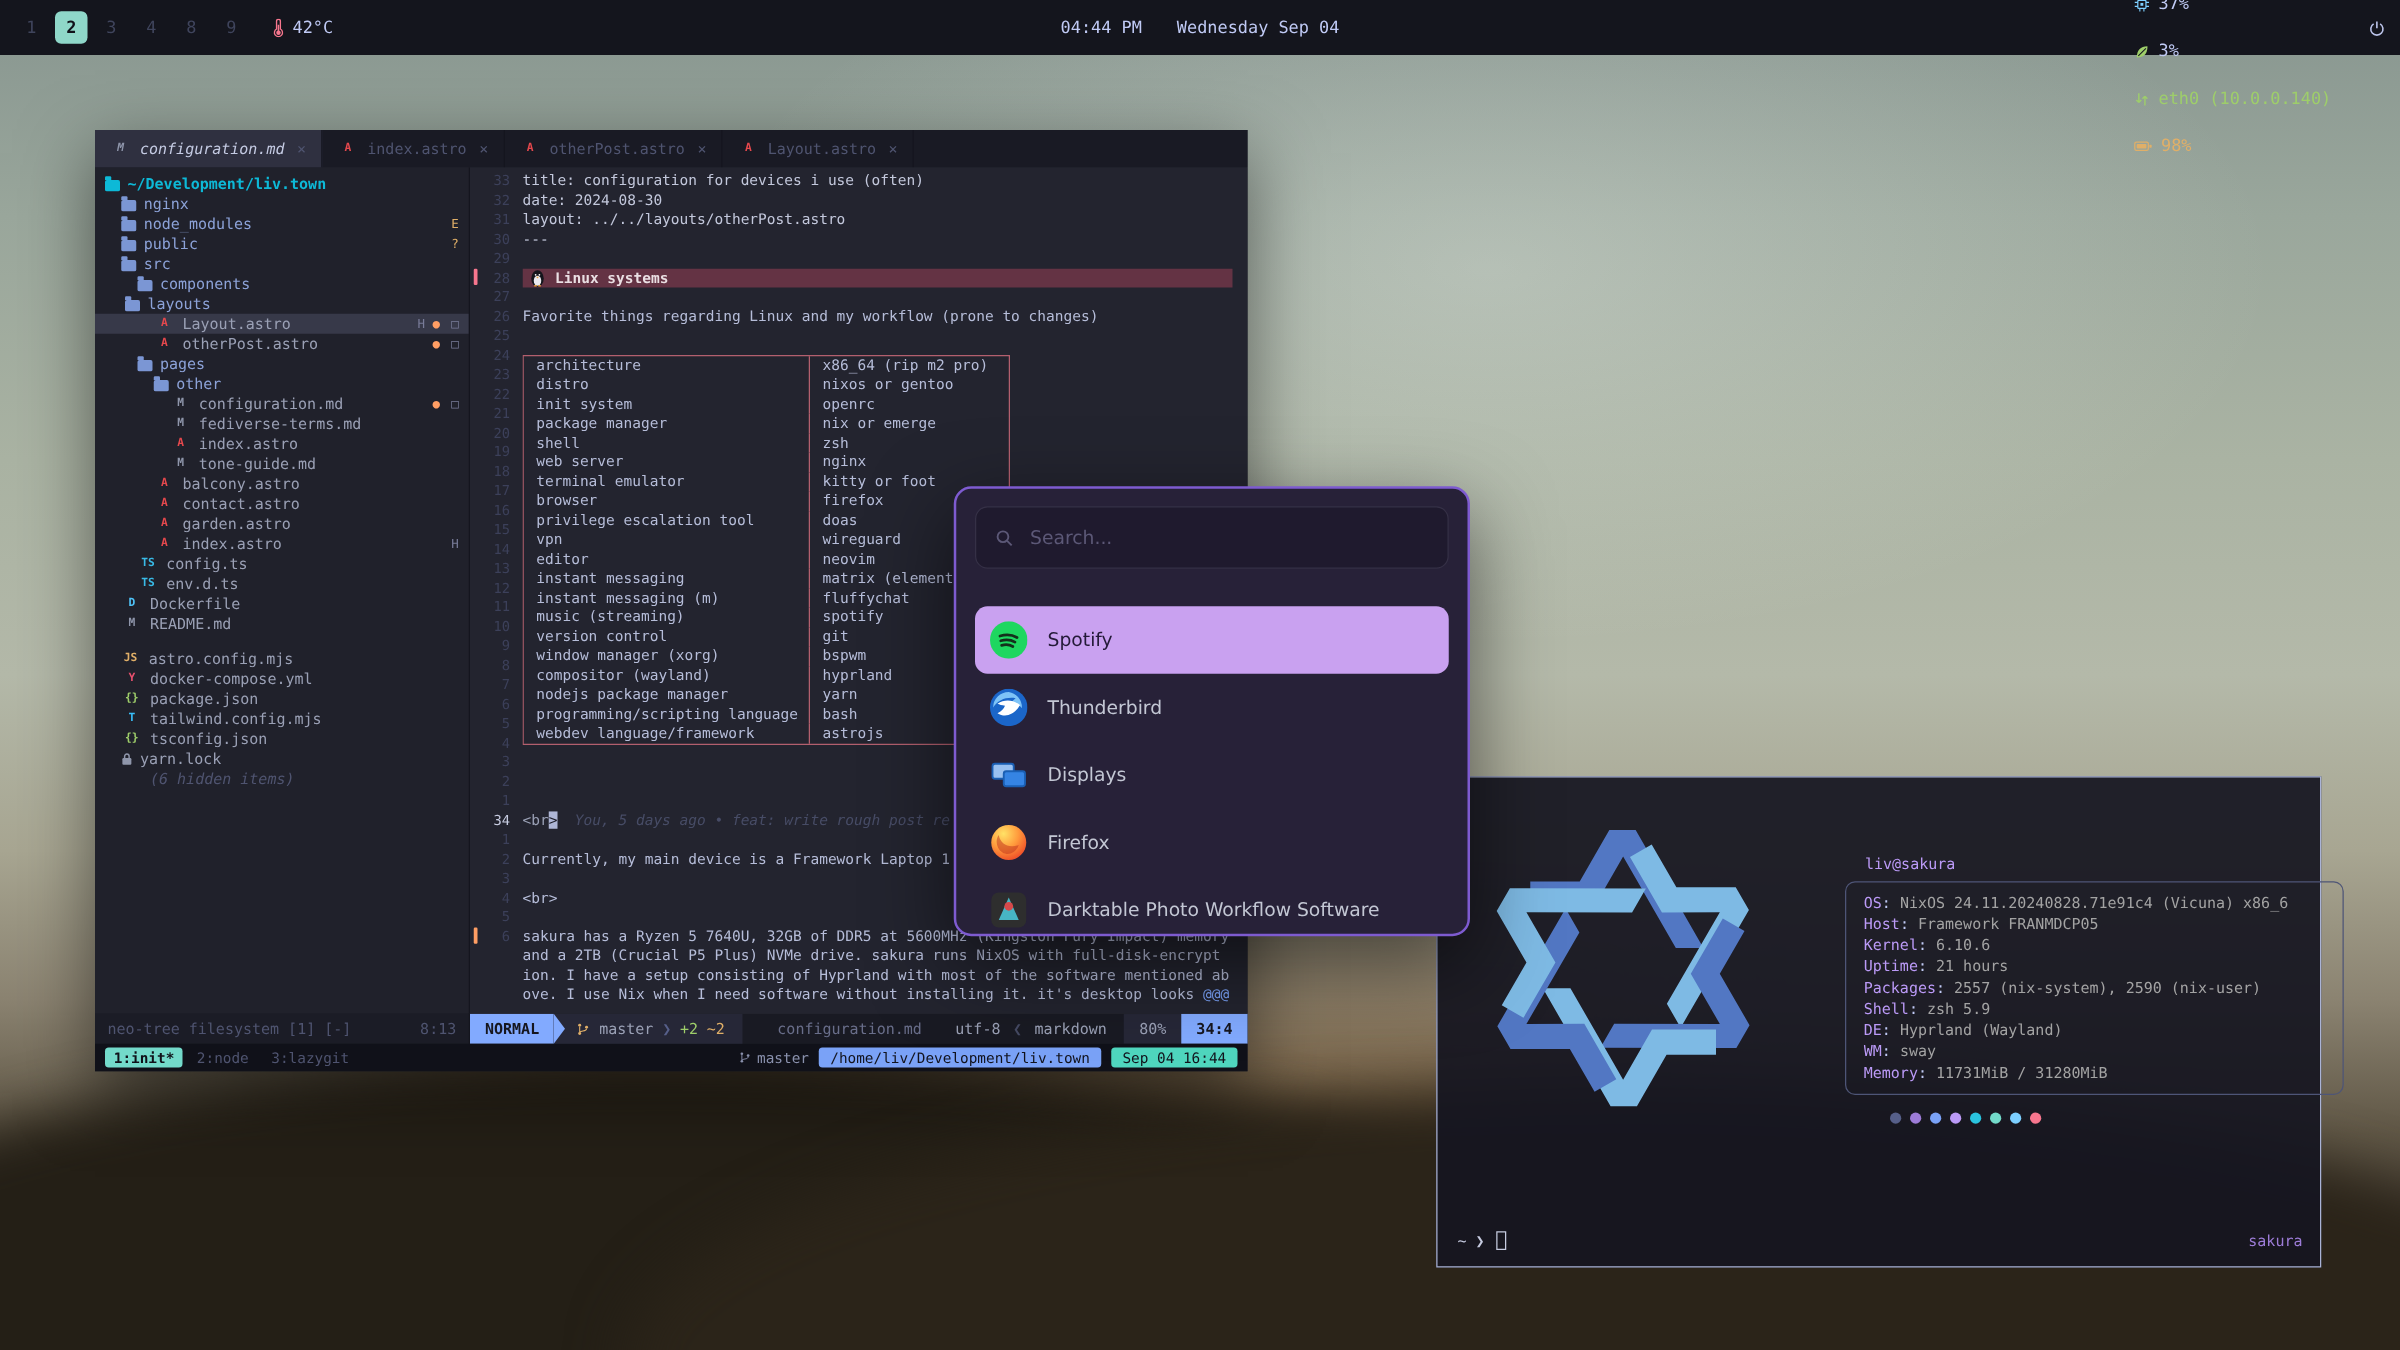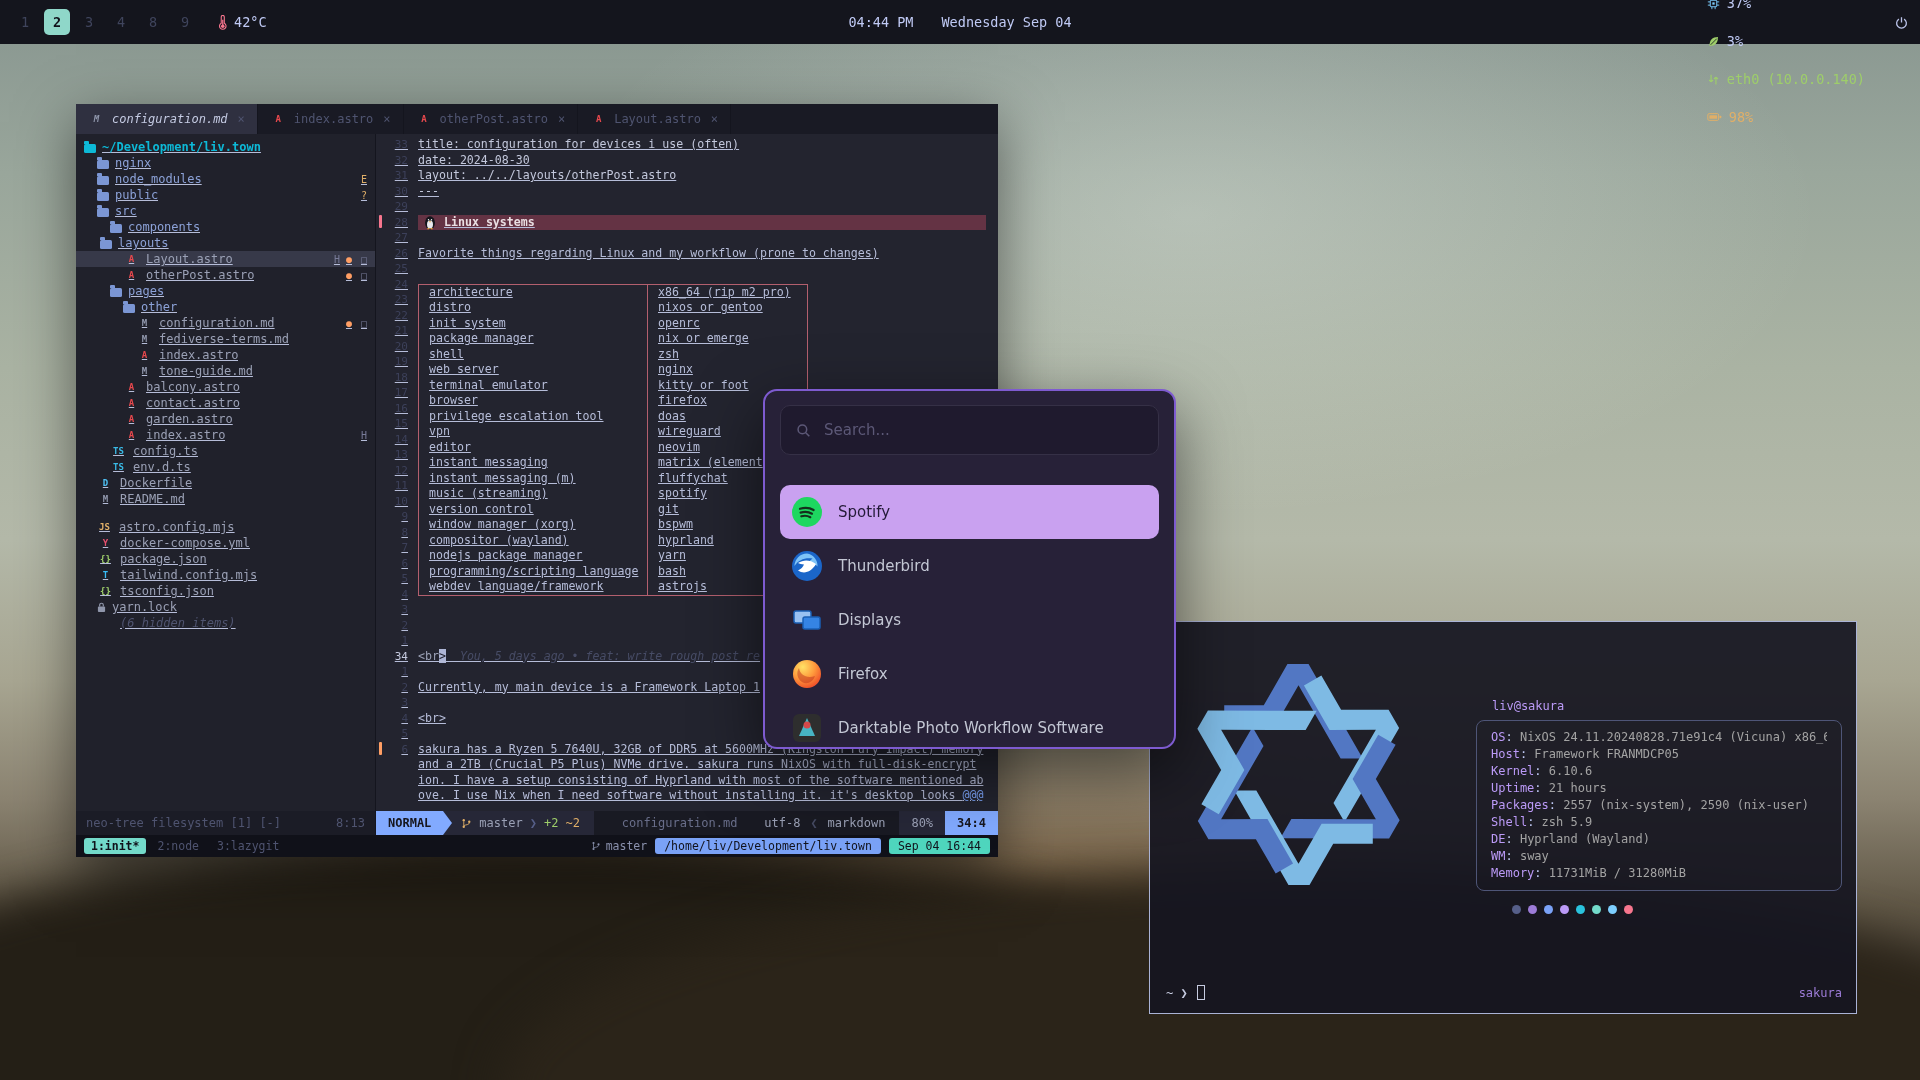--- a/index.html
+++ b/index.html
@@ -39,21 +39,21 @@
   #nvim { position:absolute; left:76px; top:104px; width:922px; height:753px;
     background:#23242f; z-index:10; box-shadow:0 18px 55px rgba(0,0,0,.5);
     display:flex; flex-direction:column; font-size:11.6px; color:#b6bdd9; }
   #tabline { height:30px; background:#191a24; display:flex; align-items:stretch; flex:0 0 30px; }
   .tab { display:flex; align-items:center; gap:7px; padding:0 12px; color:#4f5470;
     font-size:12px; border-right:1px solid #14151e; }
   .tab.active { background:#2f3040; color:#c5cbe3; font-style:italic; }
   .tclose { color:#4f5470; margin-left:3px; }
   .fb { width:17px; flex:0 0 17px; text-align:center; font-size:9px; font-weight:bold; }
 
-  #main { flex:1; display:flex; min-height:0;text-decoration:underline; }
+  #main { flex:1; display:flex; min-height:0; }
   #tree { width:300px; flex:0 0 300px; background:#20212b; border-right:1px solid #14151e;
     padding-top:5px; font-size:12px; overflow:hidden; }
   .trow { display:flex; align-items:center; gap:6px; height:16px; color:#9aa0b5; padding-right:8px; }
   .trow.sel { background:#373949; }
   .trow.dim .tname { color:#4f5470; font-style:italic; }
   .tname { white-space:pre; overflow:hidden; }
   .tname.fold { color:#8ca2d8; }
   .tname.root { color:#0db9d7; font-weight:bold; }
   .tbadges { margin-left:auto; display:flex; gap:6px; font-size:10px; color:#787c99; }
   .tb.dot { color:#ff9e64; }
@@ -129,21 +129,21 @@
     border-radius:10px; color:#c3c7d4; font-size:15px; font-family:"DejaVu Sans", sans-serif; }
   .litem.sel { background:#c9a1f0; color:#241a38; }
   .lic { width:30px; height:30px; flex:0 0 30px; }
   .lic svg { width:30px; height:30px; }
 
   
   #fetch { position:absolute; left:1149px; top:621px; width:708px; height:393px;
     background:rgba(21,22,32,0.93); border:1px solid #aab3d6; z-index:20;
     font-size:12px; color:#c0caf5; }
   #nixlogo { position:absolute; left:16px; top:20px; }
-  #fetchcol { position:absolute; left:326px; top:77px; width:366px; }
+  #fetchcol { position:absolute; left:326px; top:62px; width:399px; }
   #userhost { color:#bb9af7; margin:0 0 7px 16px; }
   #infobox { border:1px solid #4e5577; border-radius:8px; padding:8px 14px; line-height:17px; }
   .fl { white-space:pre; overflow:hidden; }
   .flab { color:#bb9af7; }
   .fval { color:#a3a3a3; }
   #dots { margin:14px 0 0 36px; display:flex; gap:7px; }
   .dot { width:9px; height:9px; border-radius:50%; display:inline-block; }
   #promptline { position:absolute; left:16px; bottom:13px; display:flex; gap:9px; align-items:center; color:#c6cbe0; }
   .pcursor { width:8px; height:15px; border:1px solid #c6cbe0; display:inline-block; }
   #session { position:absolute; right:14px; bottom:13px; color:#9d7cd8; }

